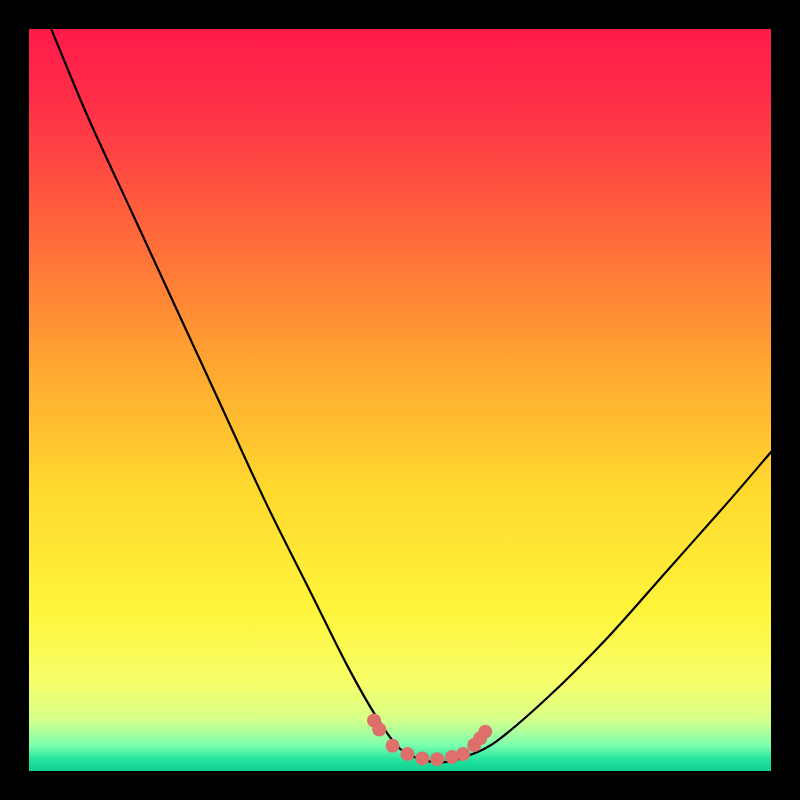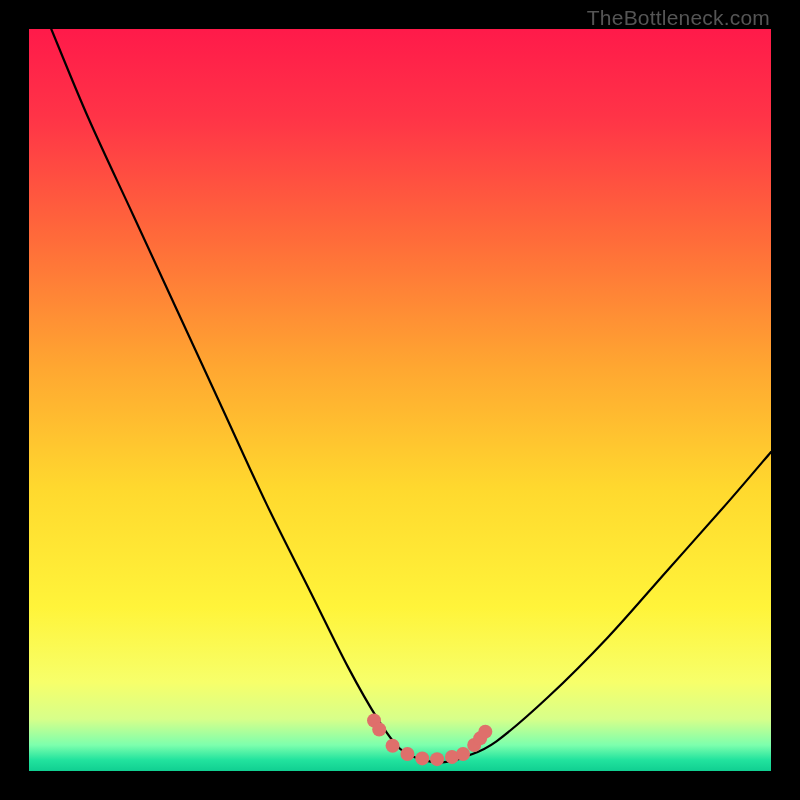--- a/index.html
+++ b/index.html
@@ -41,21 +41,20 @@
     font-weight: 500;
     color: #555;
     letter-spacing: 0.2px;
   }
 </style>
 </head>
 <body>
 
 <div class="stage">
 
-  <div class="watermark">TheBottleneck.com</div>
 
   <div class="plot-area">
     <svg class="gradient-bg" viewBox="0 0 742 742" preserveAspectRatio="none">
       <defs>
         <linearGradient id="bg-grad" x1="0" y1="0" x2="0" y2="1">
             <stop offset="0.00%" stop-color="#ff1a4a"></stop>
             <stop offset="12.00%" stop-color="#ff3447"></stop>
             <stop offset="28.00%" stop-color="#ff6a3a"></stop>
             <stop offset="45.00%" stop-color="#ffa531"></stop>
             <stop offset="62.00%" stop-color="#ffd92e"></stop>

